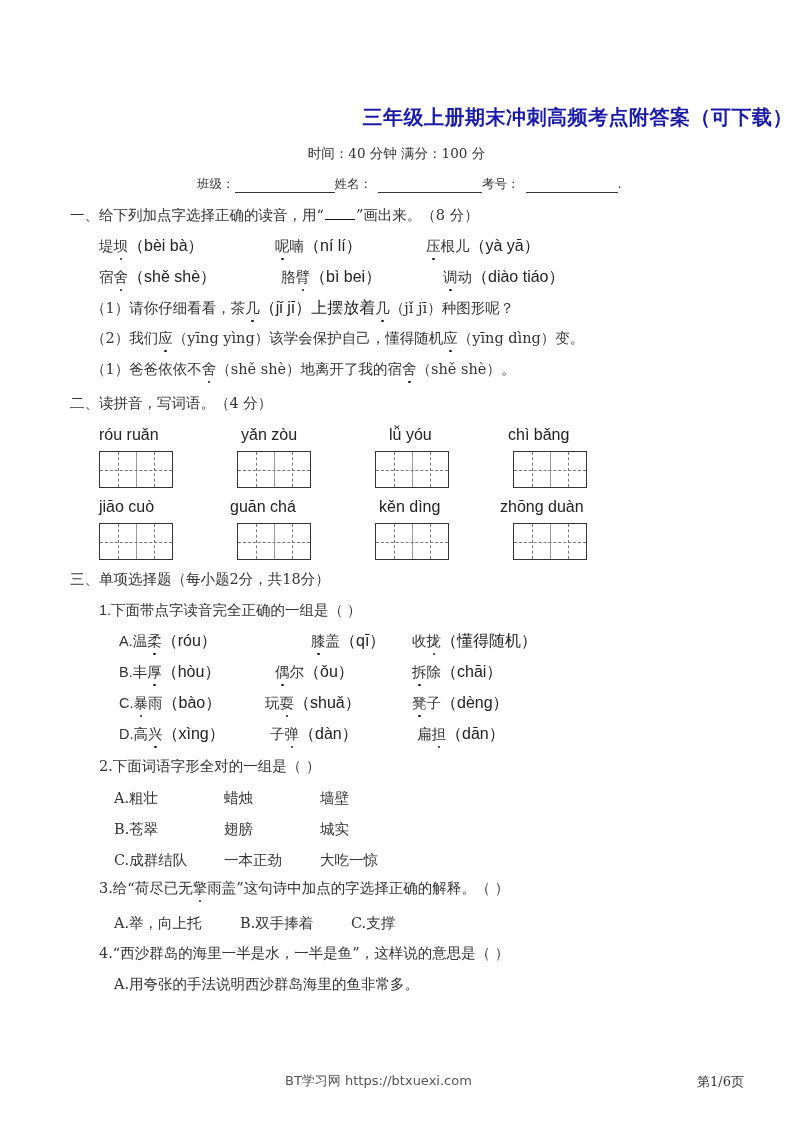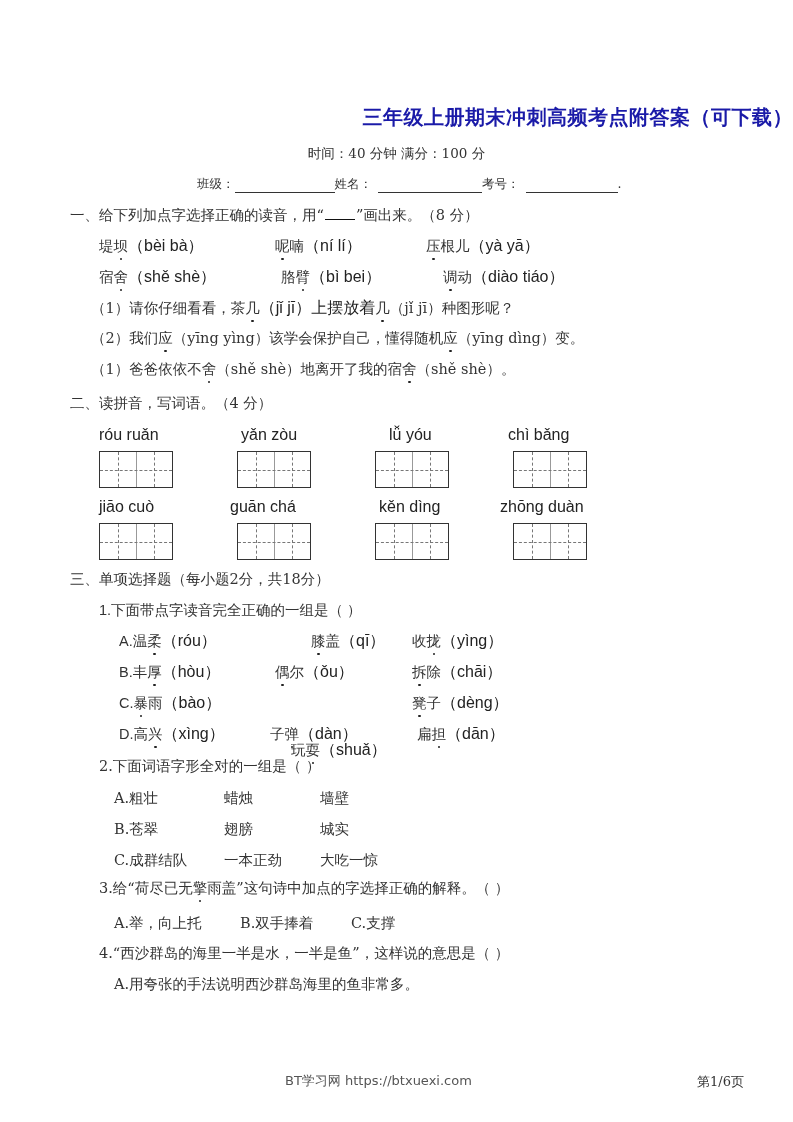--- a/index.html
+++ b/index.html
@@ -120,26 +120,26 @@
       <div class="h"></div>
     </div>
   </div>
 
 <div class="abs sec" style="top:570px;left:70px">三、单项选择题（每小题2分，共18分）</div>
 <div class="abs row" style="top:601px;left:99px"><span class="sans">1.下面带点字读音完全正确的一组是（      ）</span></div>
 
 <div id="q1rows">
     <div class="abs row" style="left: 119px; top: 631px;"><span class="sans">A.</span><span>温</span><span class="dot">柔</span><span class="py">（róu）</span></div>
     <div class="abs row" style="left: 270px; top: 631px; margin-left: 41px;"><span class="dot">膝</span><span>盖</span><span class="py">（qī）</span></div>
-    <div class="abs row" style="left: 412px; top: 631px;"><span>收</span><span class="dot">拢</span><span class="py">（yìng）</span></div>
+    <div class="abs row" style="left: 412px; top: 631px;"><span>收</span><span class="dot">拢</span><span class="py">（懂得随机）</span></div>
     <div class="abs row" style="left: 119px; top: 662px;"><span class="sans">B.</span><span>丰</span><span class="dot">厚</span><span class="py">（hòu）</span></div>
     <div class="abs row" style="left: 275px; top: 662px;"><span class="dot">偶</span><span>尔</span><span class="py">（ǒu）</span></div>
     <div class="abs row" style="left: 412px; top: 662px;"><span class="dot">拆</span><span>除</span><span class="py">（chāi）</span></div>
     <div class="abs row" style="left: 119px; top: 693px;"><span class="sans">C.</span><span class="dot">暴</span><span>雨</span><span class="py">（bào）</span></div>
-    <div class="abs row" style="left: 291px; top: 693px; margin-top: 47px;"><span>玩</span><span class="dot">耍</span><span class="py">（shuǎ）</span></div>
+    <div class="abs row" style="left: 265px; top: 693px;"><span>玩</span><span class="dot">耍</span><span class="py">（shuǎ）</span></div>
     <div class="abs row" style="left: 412px; top: 693px;"><span class="dot">凳</span><span>子</span><span class="py">（dèng）</span></div>
     <div class="abs row" style="left: 119px; top: 724px;"><span class="sans">D.</span><span>高</span><span class="dot">兴</span><span class="py">（xìng）</span></div>
     <div class="abs row" style="left: 270px; top: 724px;"><span>子</span><span class="dot">弹</span><span class="py">（dàn）</span></div>
     <div class="abs row" style="left: 417px; top: 724px;"><span>扁</span><span class="dot">担</span><span class="py">（dān）</span></div>
   </div>
 
 <div class="abs row" style="top:757px;left:99px"><span>2.下面词语字形全对的一组是（      ）</span></div>
 <div class="abs row" style="top:789px;left:114px">A.粗壮</div>
 <div class="abs row" style="top:789px;left:224px">蜡烛</div>
 <div class="abs row" style="top:789px;left:320px">墙壁</div>

